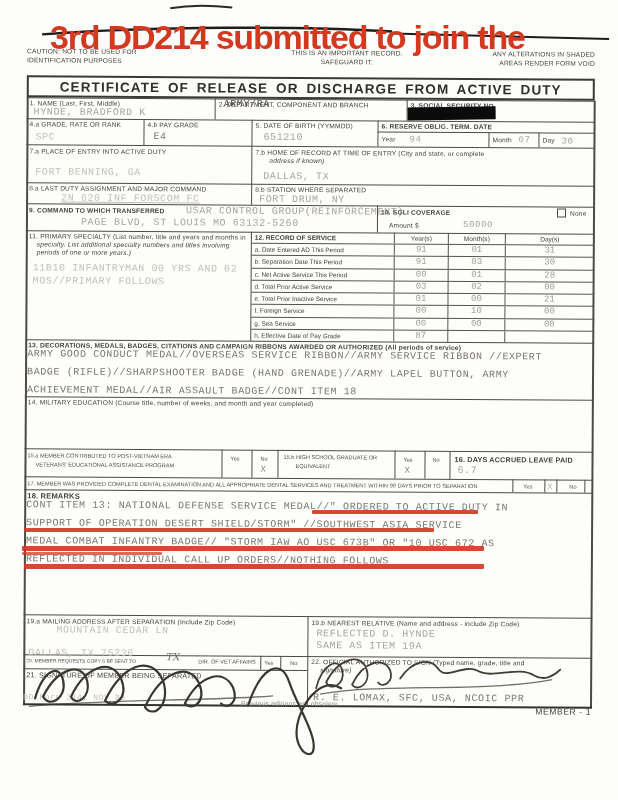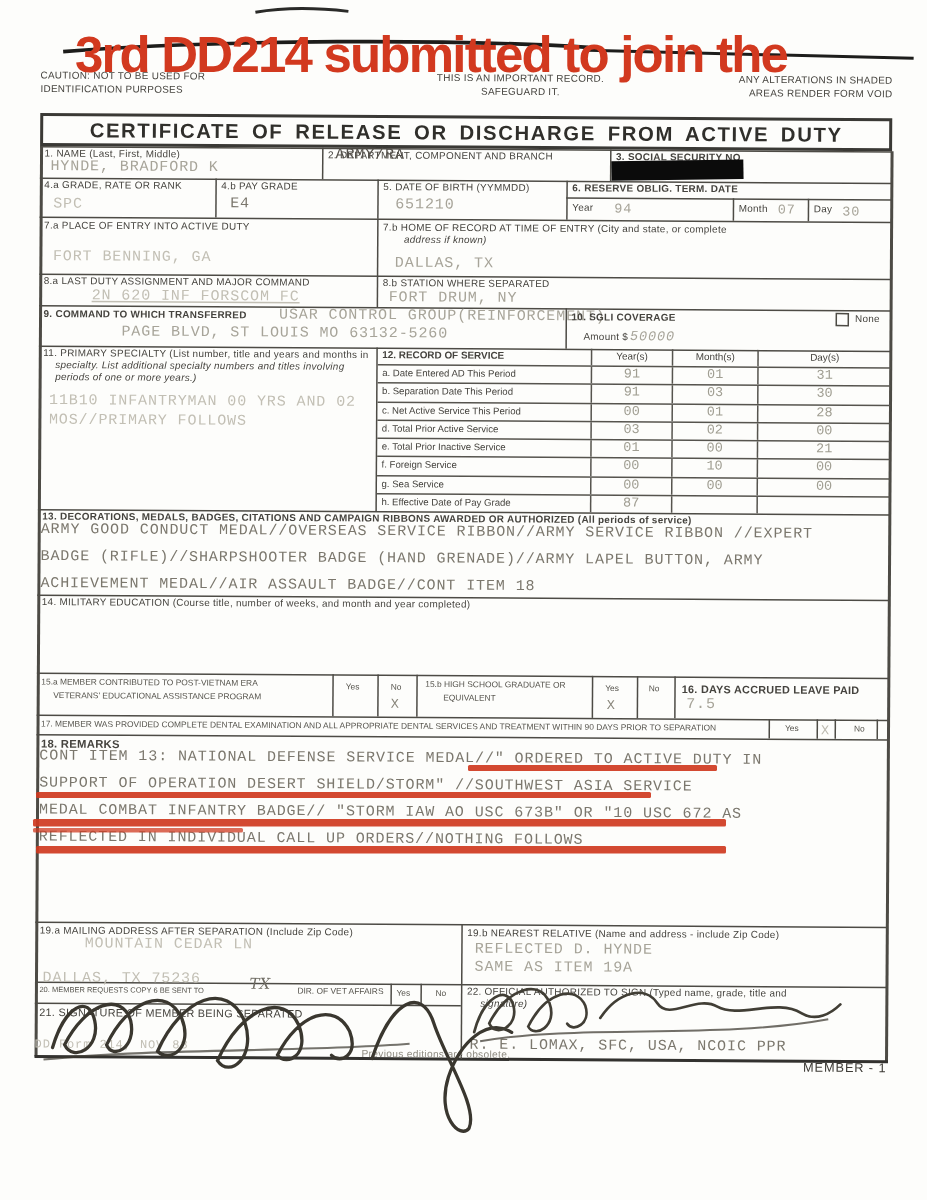--- a/index.html
+++ b/index.html
@@ -138,21 +138,21 @@
   <div class="lbl" style="left:254px;top:186px;">8.b  STATION WHERE SEPARATED</div>
   <div class="typed faded" style="left:258px;top:194px;">FORT DRUM, NY</div>
 
   <div class="lbl" style="left:28px;top:208px;font-weight:bold;">9.  COMMAND TO WHICH TRANSFERRED</div>
   <div class="typed faded" style="left:185px;top:206px;">USAR CONTROL GROUP(REINFORCEMENT)</div>
   <div class="typed faded" style="left:80px;top:218px;">PAGE BLVD, ST LOUIS  MO  63132-5260</div>
   <div class="lbl" style="left:380px;top:208px;font-weight:bold;">10. SGLI COVERAGE</div>
   <div class="check" style="left:556px;top:207px;width:9px;height:9px;"></div>
   <div class="lbl" style="left:569px;top:208px;">None</div>
   <div class="lbl" style="left:388px;top:221px;">Amount  $</div>
-  <div class="typed sm faded" style="left:419px;top:219px;font-style:italic;">50000</div>
+  <div class="typed sm faded" style="left:462px;top:219px;">50000</div>
 
   <div class="lbl" style="left:28px;top:234px;">11. PRIMARY SPECIALTY (List number, title and years and months in</div>
   <div class="lbl" style="left:36px;top:242px;font-style:italic;">specialty. List additional specialty numbers and titles involving</div>
   <div class="lbl" style="left:36px;top:250px;font-style:italic;">periods of one or more years.)</div>
   <div class="typed vfaded" style="left:32px;top:264px;">11B10  INFANTRYMAN  00 YRS AND 02</div>
   <div class="typed vfaded" style="left:32px;top:277px;">MOS//PRIMARY FOLLOWS</div>
 
   <div class="ros">
     <div class="rosrow roshead">
       <div class="roslab">12. RECORD OF SERVICE</div>
@@ -221,21 +221,21 @@
   <div class="lbl2" style="left:36px;top:463px;">VETERANS' EDUCATIONAL ASSISTANCE PROGRAM</div>
   <div class="lbl2" style="left:231px;top:456px;">Yes</div>
   <div class="lbl2" style="left:261px;top:456px;">No</div>
   <div class="xmark" style="left:261px;top:465px;">X</div>
   <div class="lbl2" style="left:284px;top:454px;">15.b  HIGH SCHOOL GRADUATE OR</div>
   <div class="lbl2" style="left:296px;top:463px;">EQUIVALENT</div>
   <div class="lbl2" style="left:404px;top:456px;">Yes</div>
   <div class="lbl2" style="left:433px;top:456px;">No</div>
   <div class="xmark" style="left:405px;top:465px;">X</div>
   <div class="lbl" style="left:455px;top:454px;font-weight:bold;font-size:7.2px;">16. DAYS ACCRUED LEAVE PAID</div>
-  <div class="typed faded" style="left:458px;top:464px;">7.5</div>
+  <div class="typed faded" style="left:458px;top:464px;">6.7</div>
 
   <div class="lbl2" style="left:28px;top:482px;letter-spacing:0;">17.   MEMBER WAS PROVIDED COMPLETE DENTAL EXAMINATION AND ALL APPROPRIATE DENTAL SERVICES AND TREATMENT WITHIN 90 DAYS PRIOR TO SEPARATION</div>
   <div class="lbl2" style="left:524px;top:482px;">Yes</div>
   <div class="lbl2" style="left:570px;top:482px;">No</div>
   <div class="xmark vfaded" style="left:548px;top:481px;color:#bdbab0;">X</div>
 
   <div class="lbl" style="left:28px;top:493px;font-weight:bold;font-size:7.5px;">18. REMARKS</div>
   <div class="typed mid" style="left:27px;top:501px;">CONT ITEM 13: NATIONAL DEFENSE SERVICE MEDAL//" ORDERED TO ACTIVE DUTY IN</div>
   <div class="typed mid" style="left:27px;top:519px;">SUPPORT OF OPERATION DESERT SHIELD/STORM" //SOUTHWEST ASIA SERVICE</div>
   <div class="typed mid" style="left:27px;top:537px;">MEDAL  COMBAT INFANTRY BADGE//  "STORM IAW AO USC 673B"  OR  "10 USC 672 AS</div>

